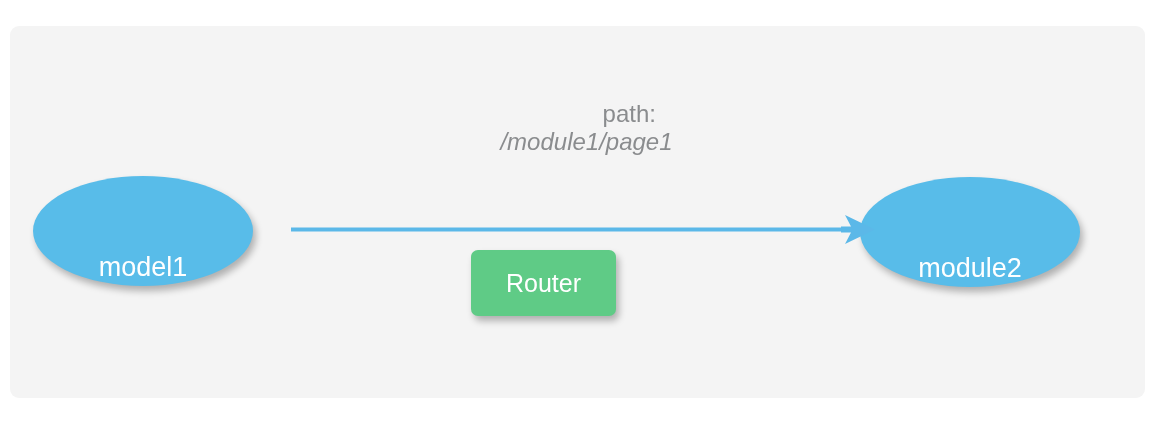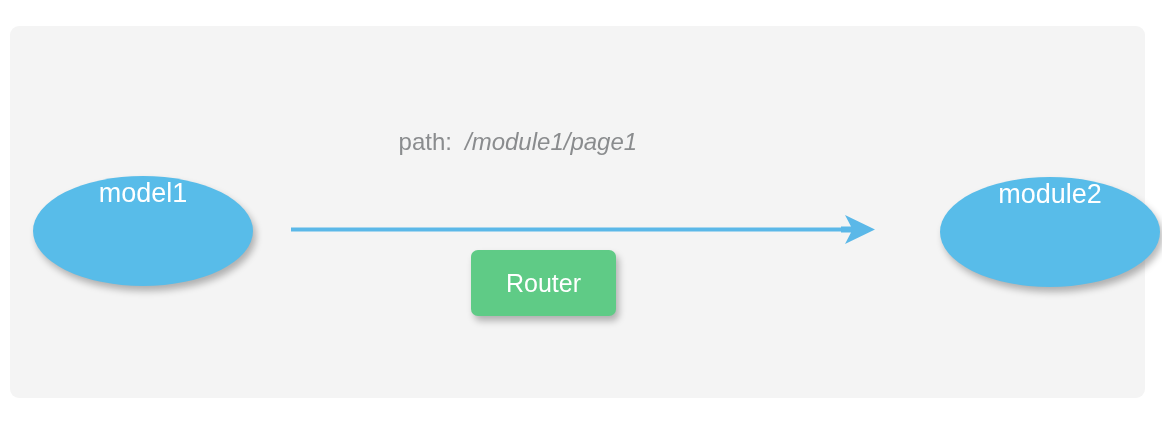--- a/index.html
+++ b/index.html
@@ -29,34 +29,34 @@
   }
   
   .node-ellipse {
     position: absolute;
     background: #58bce9;
     border-radius: 50%;
     box-shadow: 3px 5px 7px rgba(0,0,0,0.28);
     display: flex;
     flex-direction: column;
     align-items: center;
-    justify-content: space-between;
+    justify-content: flex-end;
     color: #ffffff;
     font-size: 27px;
     line-height: 1.32;
     gap: 12px;
   }
   #node-left {
     left: 33px;
     top: 176px;
     width: 220px;
     height: 110px;
   }
   #node-right {
-    left: 940px;
+    left: 860px;
     top: 177px;
     width: 220px;
     height: 110px;
   }
   .node-line {
     display: block;
     white-space: nowrap;
   }
   
   #router-box {
@@ -86,22 +86,23 @@
   #annotations {
     position: absolute;
     left: 300px;
     top: 100px;
     width: 560px;
     color: #8a8c8e;
     font-size: 24px;
   }
   .anno-row {
     display: flex;
-    align-items: flex-end;
+    align-items: center;
     height: 56px;
+    flex-direction: column;
   }
   .anno-key {
     width: 152px;
     text-align: right;
     white-space: nowrap;
   }
   .anno-val {
     padding-left: 13px;
     white-space: nowrap;
     font-style: italic;

